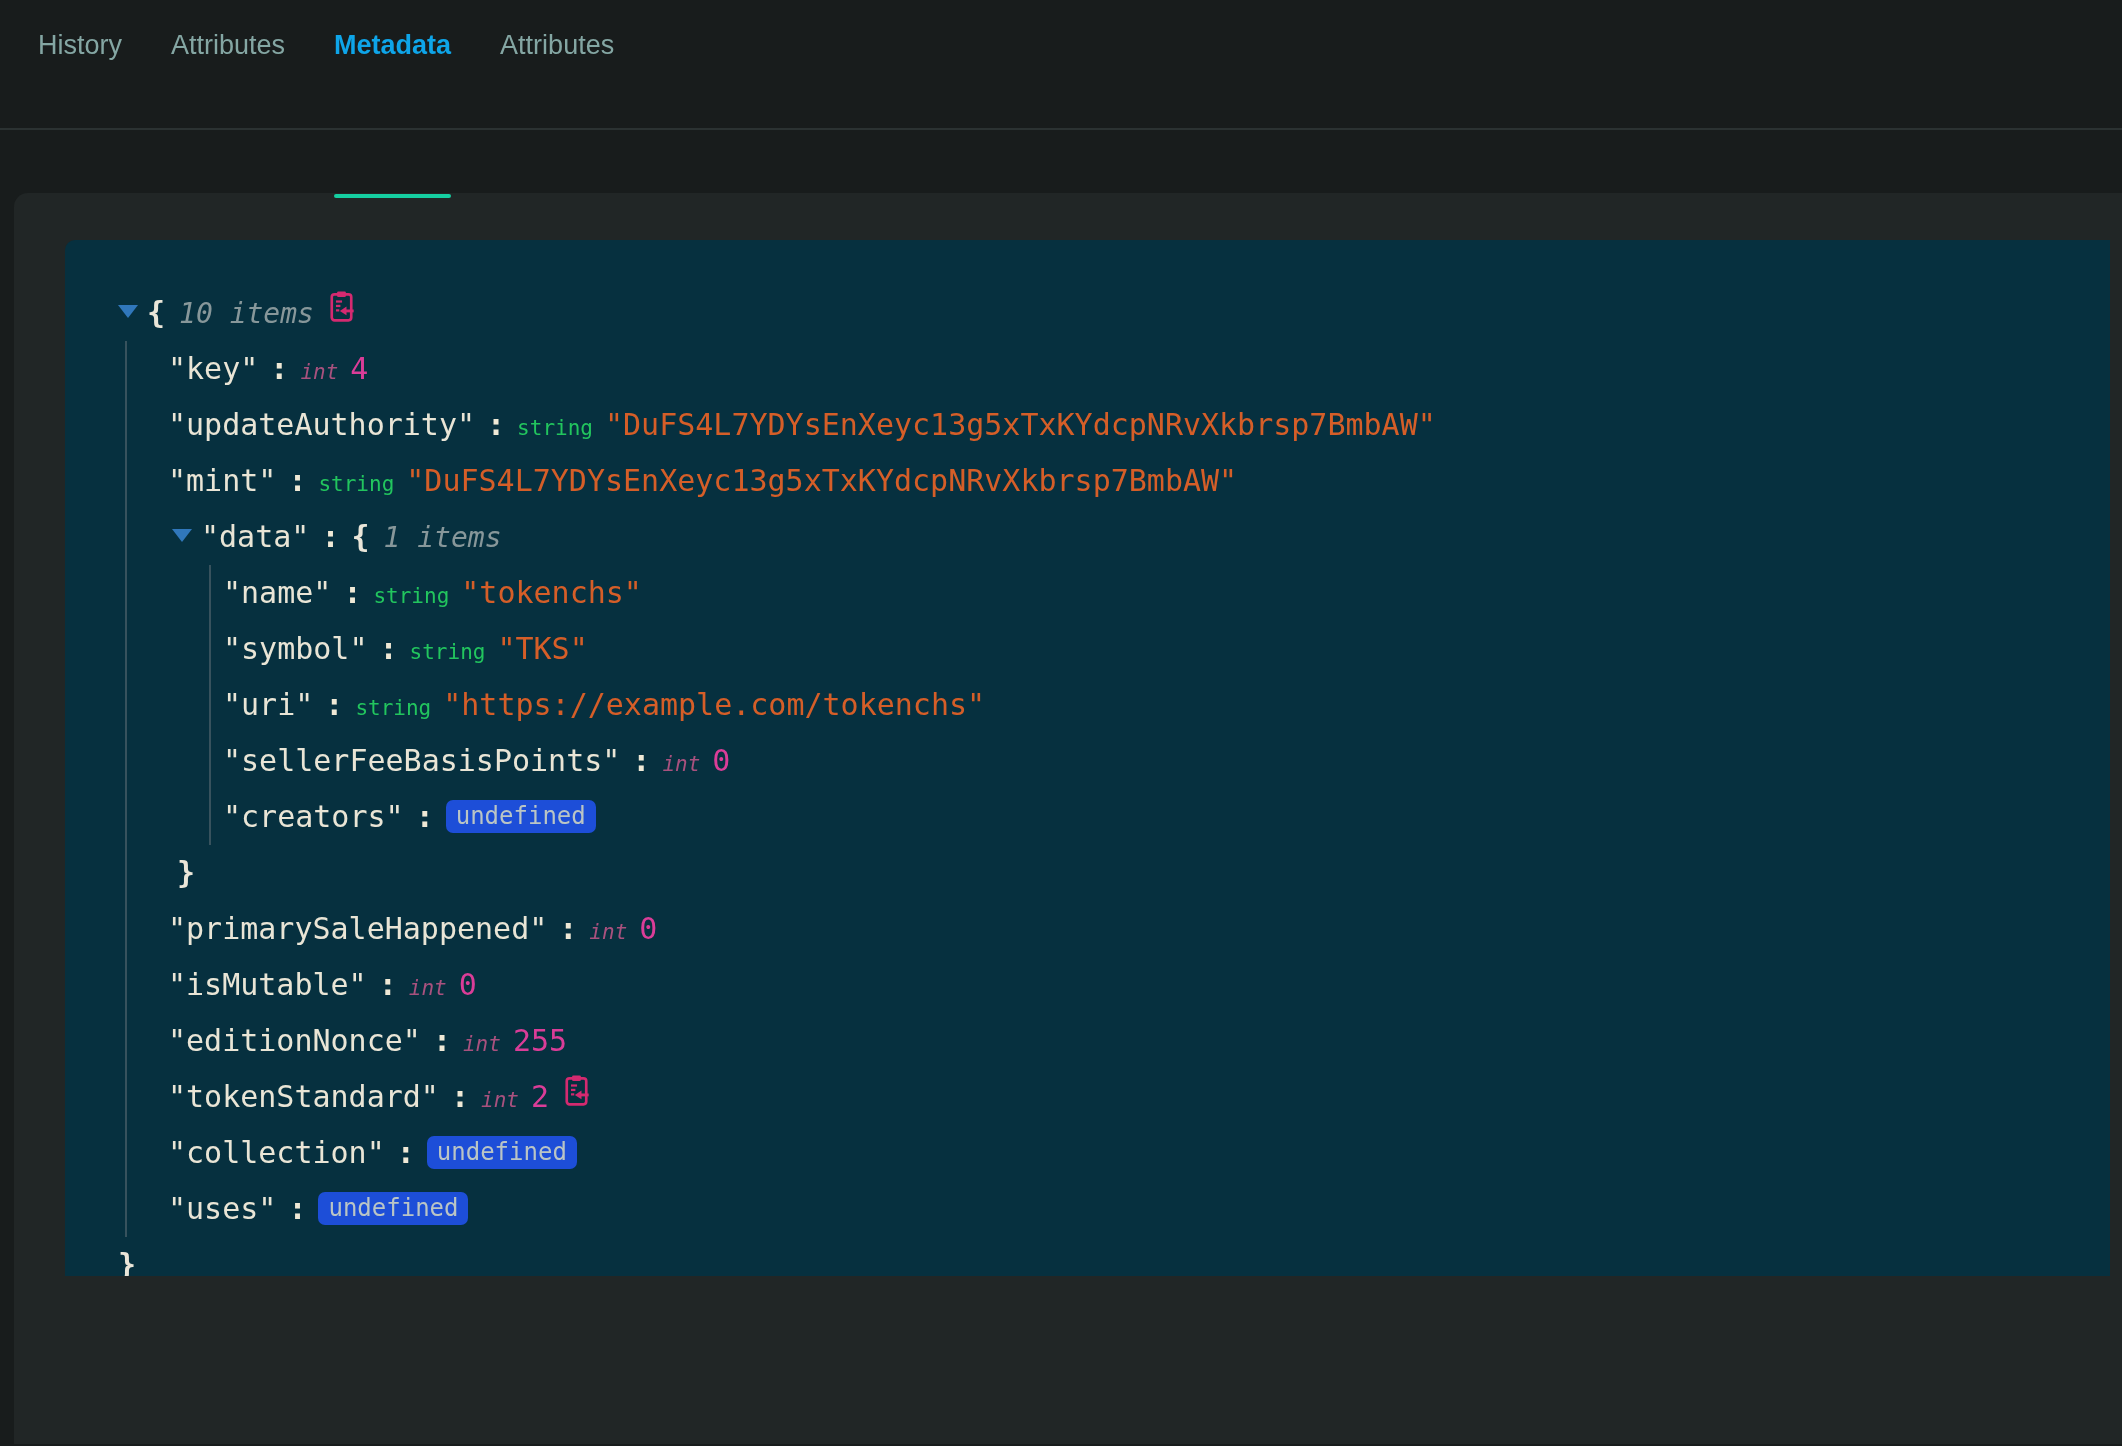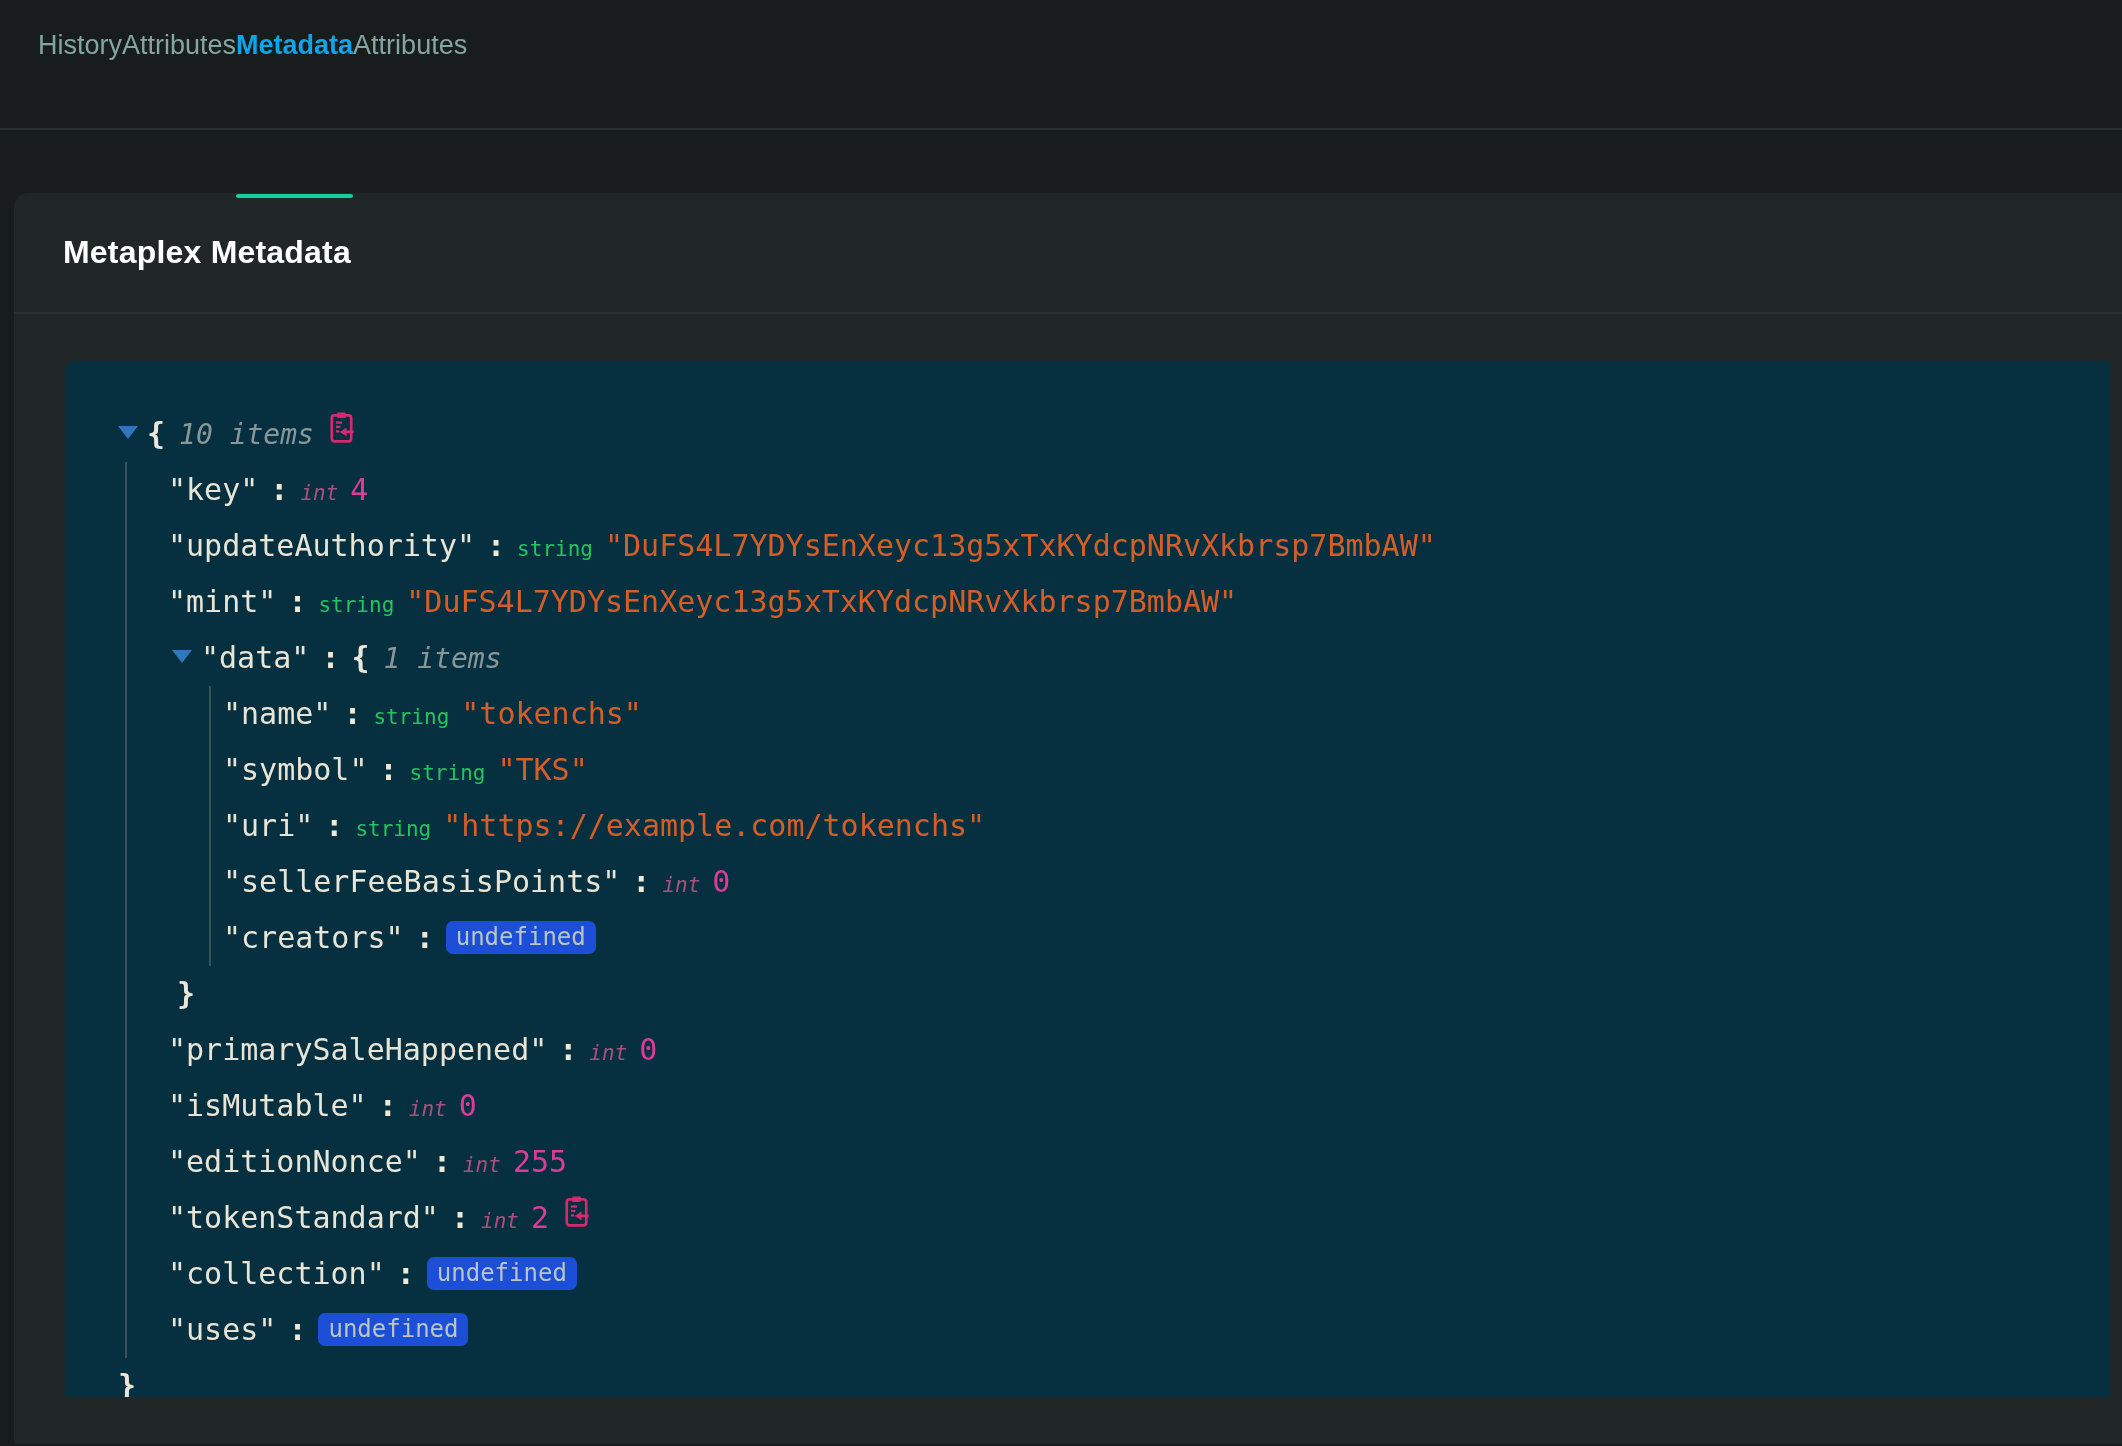--- a/index.html
+++ b/index.html
@@ -8,20 +8,21 @@
     background:#181c1c;
     overflow:hidden;
     font-family:"Liberation Sans",sans-serif;
   }
   
   .tabbar{
     box-sizing:border-box;
     height:130px;
     padding:30px 0 0 38px;
     display:flex;
+    gap:49px;
     border-bottom:2px solid #2b3232;
     position:relative;
   }
   .tab{
     position:relative;
     font-size:27px;
     font-weight:500;
     color:#84a6a3;
     cursor:pointer;
     white-space:nowrap;
@@ -141,23 +142,20 @@
 <body>
 
 <nav class="tabbar" id="tabbar">
     <div class="tab">History</div>
     <div class="tab">Attributes</div>
     <div class="tab active">Metadata<div class="underline"></div></div>
     <div class="tab">Attributes</div>
   </nav>
 
 <section class="card">
-  <div class="card-header">
-    <span class="card-title">Metaplex Metadata</span>
-  </div>
   <div class="card-body">
     <div class="json-panel" id="jsonpanel">
       <div class="guide l1"></div>
       <div class="guide l2"></div>
     <div class="row root-open"><span class="tri"></span><span class="brace">{</span><span class="items">10 items</span><span class="copy"><svg width="27" height="31" viewBox="0 0 24 28">
               <rect x="8" y="0.5" width="8" height="5" rx="1.2" fill="#d42a70"></rect>
               <rect x="3.2" y="3" width="17.6" height="23.5" rx="2.5" fill="none" stroke="#d42a70" stroke-width="2.4"></rect>
               <line x1="7" y1="9.5" x2="12.5" y2="9.5" stroke="#d42a70" stroke-width="2"></line>
               <line x1="7" y1="13.5" x2="11" y2="13.5" stroke="#d42a70" stroke-width="2"></line>
               <line x1="7" y1="17.5" x2="10" y2="17.5" stroke="#d42a70" stroke-width="2"></line>

